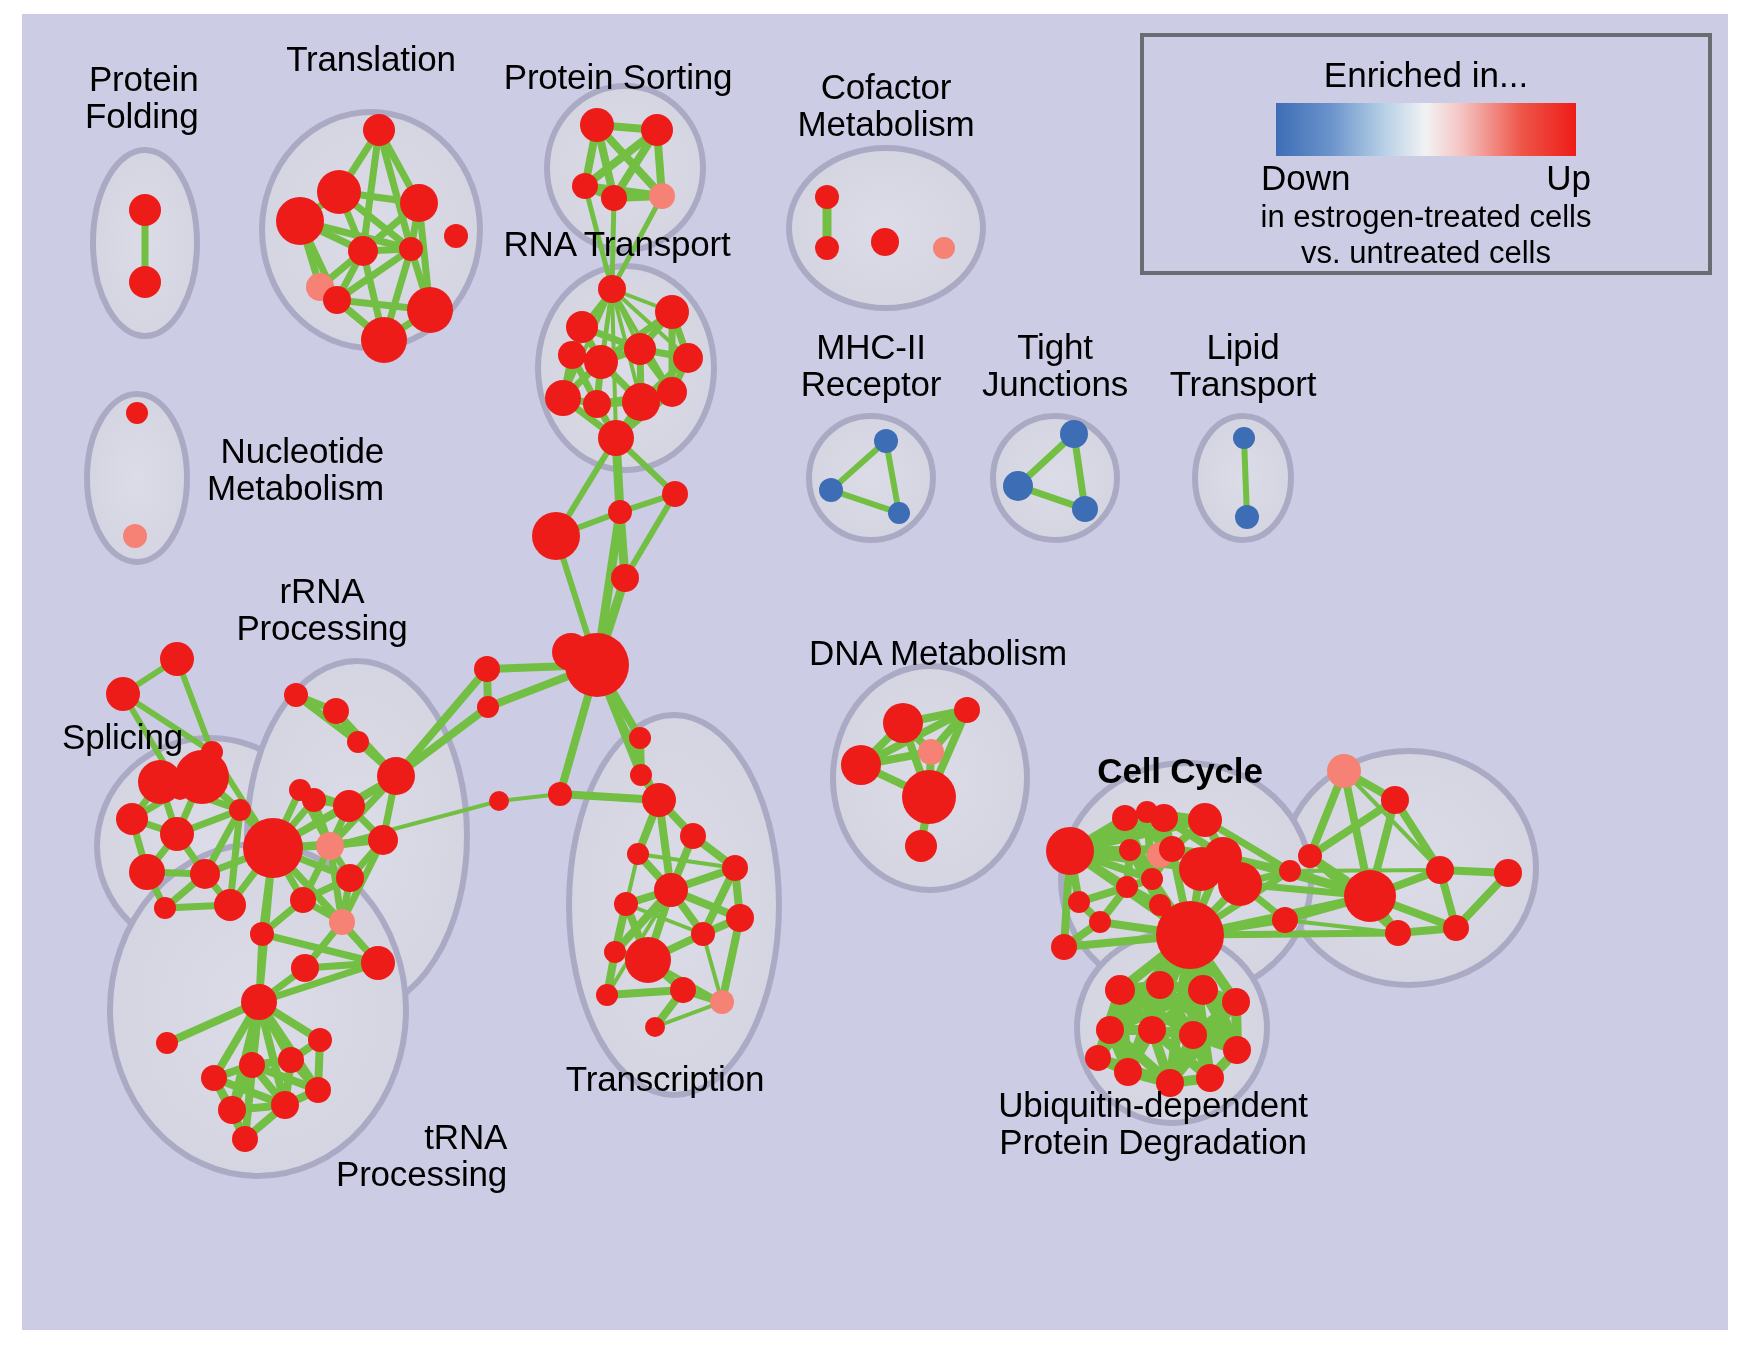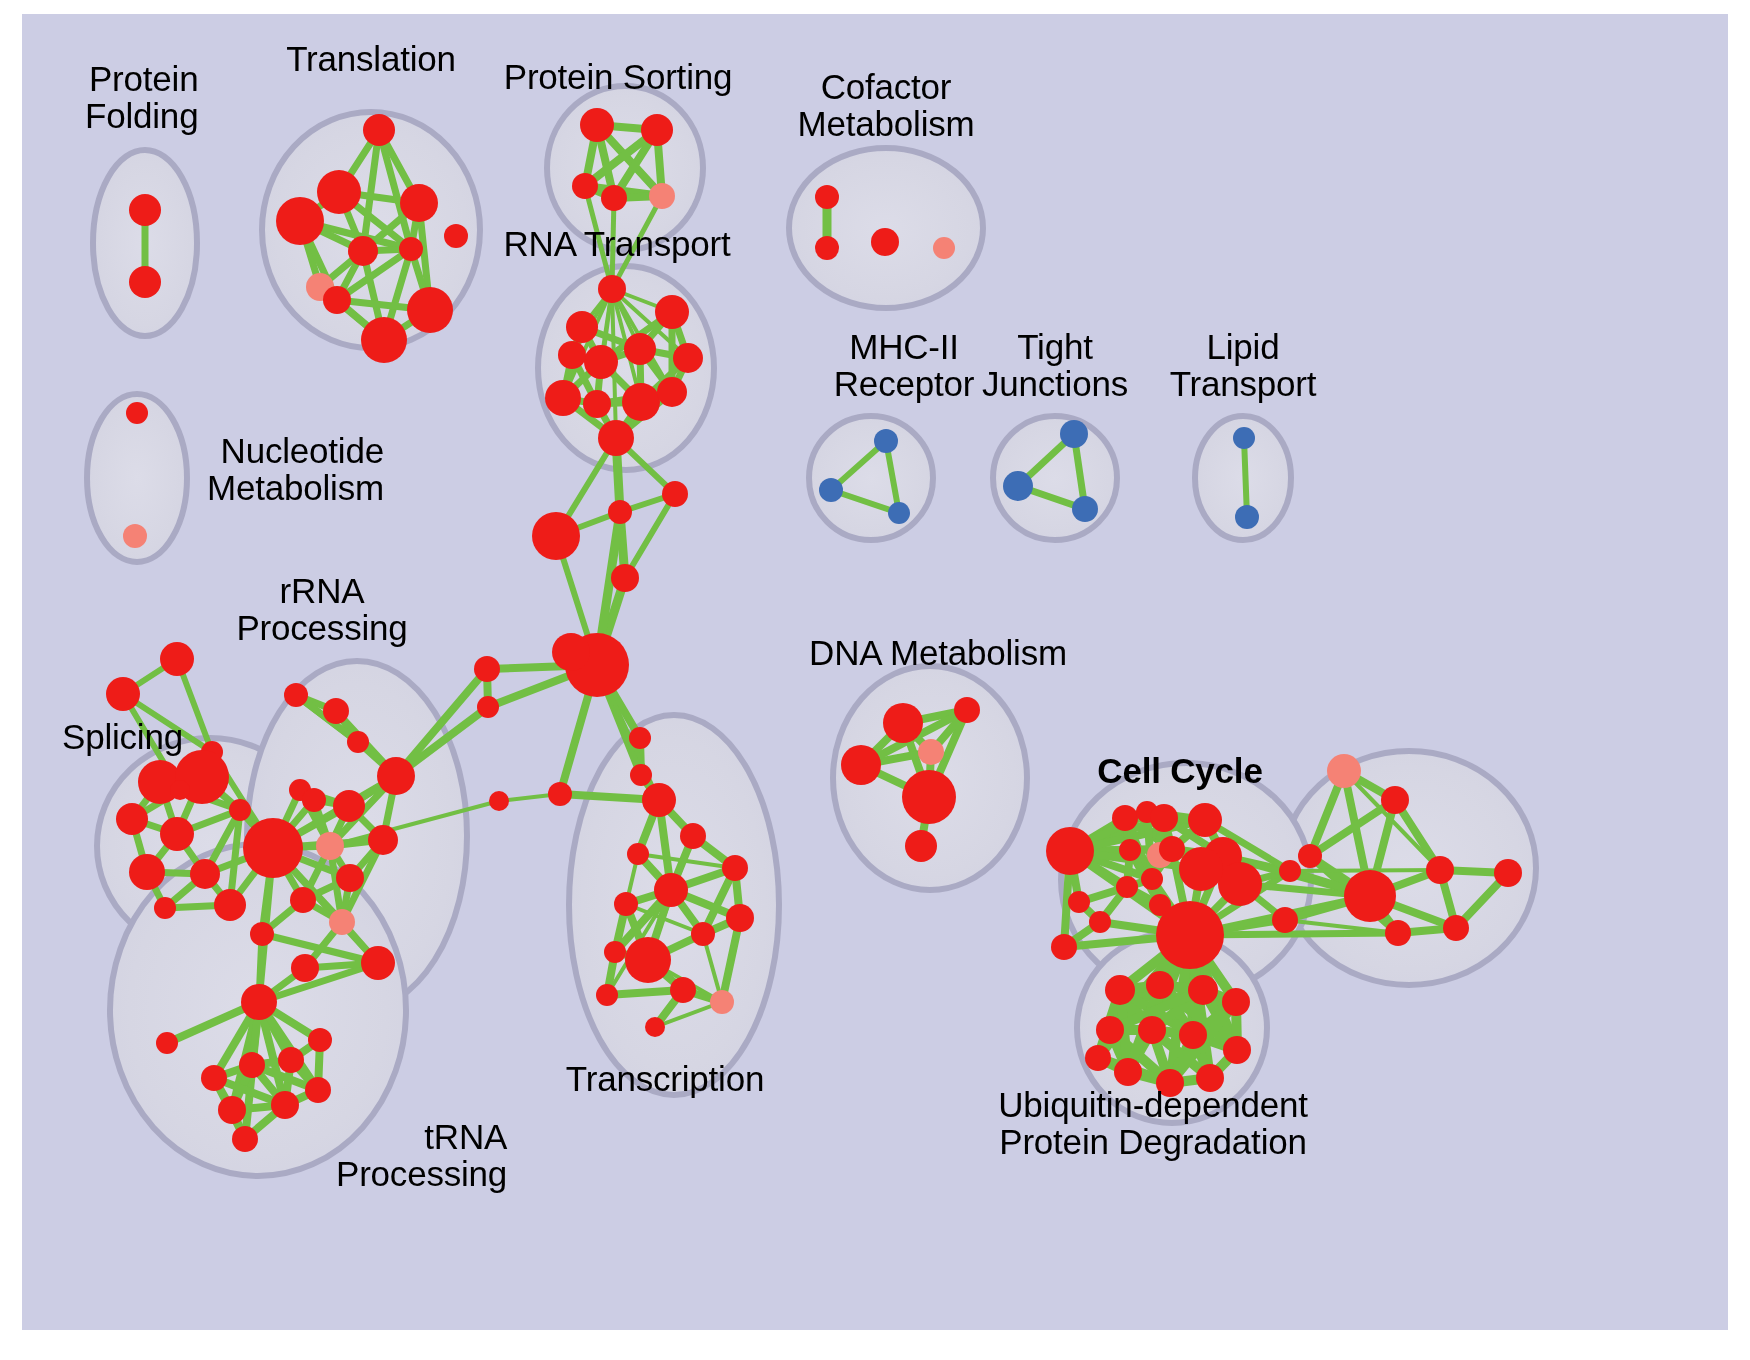--- a/index.html
+++ b/index.html
@@ -694,30 +694,40 @@
 
   <div class="cluster-label cl-l" style="left:85px;top:60px;">Protein
 Folding</div>
   <div class="cluster-label cl-c" style="left:371px;top:40px;">Translation</div>
   <div class="cluster-label cl-c" style="left:618px;top:58px;">Protein Sorting</div>
   <div class="cluster-label cl-c" style="left:886px;top:68px;">Cofactor
 Metabolism</div>
   <div class="cluster-label cl-c" style="left:617px;top:225px;">RNA Transport</div>
   <div class="cluster-label cl-l" style="left:207px;top:432px;">Nucleotide
 Metabolism</div>
-  <div class="cluster-label cl-c" style="left:904px;top:328px;">MHC-II
+  <div class="cluster-label cl-c" style="left:871px;top:328px;">MHC-II
 Receptor</div>
   <div class="cluster-label cl-c" style="left:1055px;top:328px;">Tight
 Junctions</div>
   <div class="cluster-label cl-c" style="left:1243px;top:328px;">Lipid
 Transport</div>
   <div class="cluster-label cl-c" style="left:322px;top:572px;">rRNA
 Processing</div>
   <div class="cluster-label cl-l" style="left:62px;top:718px;">Splicing</div>
   <div class="cluster-label cl-c" style="left:938px;top:634px;">DNA Metabolism</div>
   <div class="cluster-label cl-c" style="left:1180px;top:752px;font-weight:bold;">Cell Cycle</div>
   <div class="cluster-label cl-c" style="left:665px;top:1060px;">Transcription</div>
   <div class="cluster-label cl-l" style="left:336px;top:1078px;margin-top:40px;">tRNA
 Processing</div>
   <div class="cluster-label cl-c" style="left:1153px;top:1086px;">Ubiquitin-dependent
 Protein Degradation</div>
 
+  <div id="legend">
+    <div class="lg-title">Enriched in...</div>
+    <div id="lg-bar"></div>
+    <div id="lg-ends">
+      <span>Down</span>
+      <span>Up</span>
+    </div>
+    <div class="lg-sub">in estrogen-treated cells</div>
+    <div class="lg-sub">vs. untreated cells</div>
+  </div>
 </div>
 
 </body></html>

